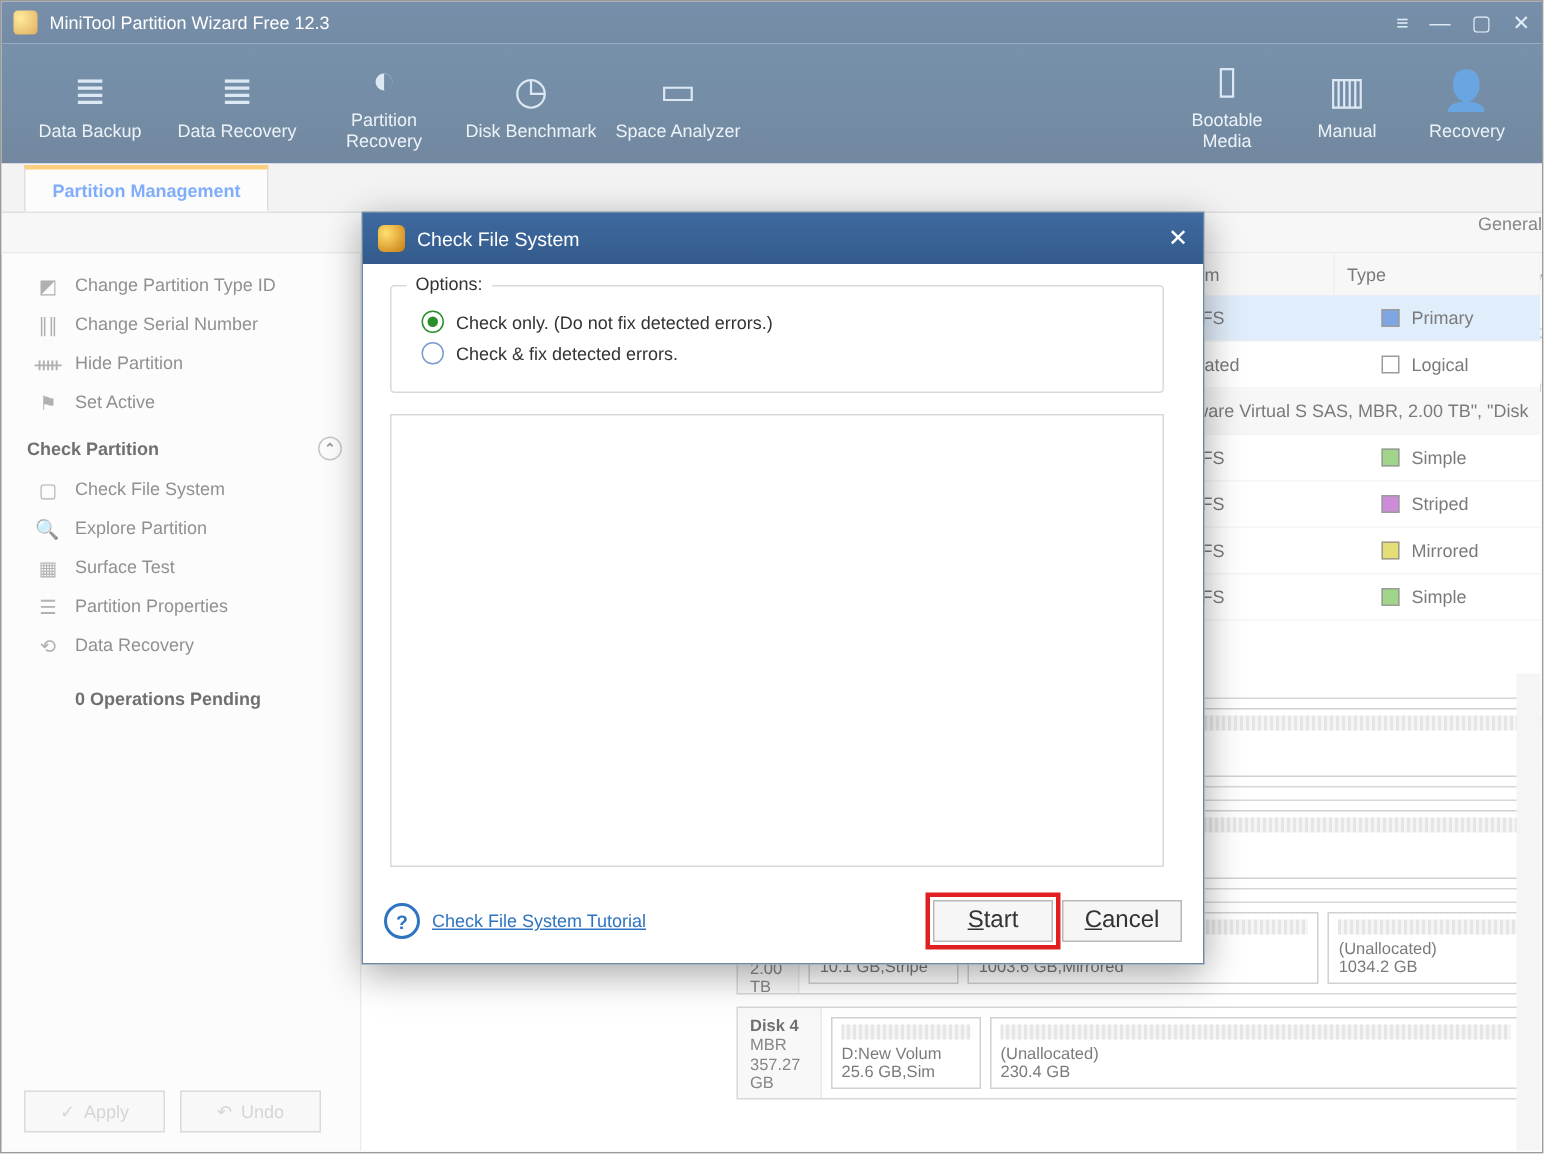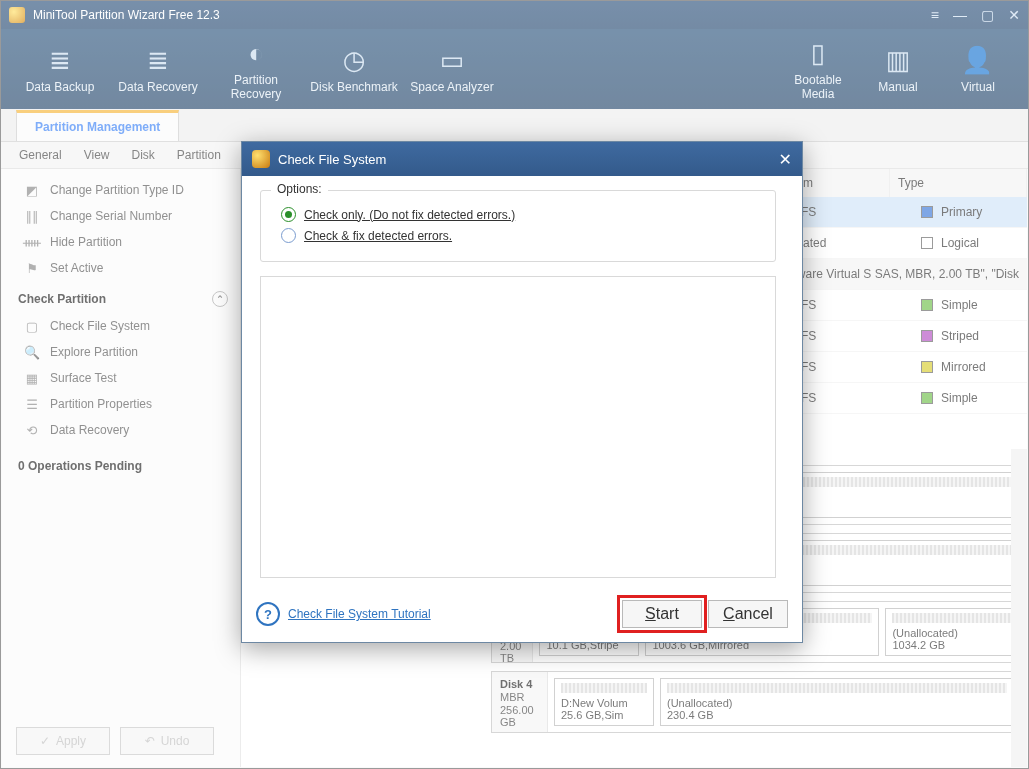--- a/index.html
+++ b/index.html
@@ -9,28 +9,28 @@
   .titlebar .ctrls { margin-left:auto; display:flex; gap:14px; color:#cfe0f2;}
   .titlebar .ctrls span { cursor:default; font-size:14px; line-height:14px;}
   .toolbar { height:80px; background:linear-gradient(#2f577f,#27496d); color:#cdddee; display:flex; align-items:center; padding:0 10px;}
   .toolbar .tb-item { width:98px; text-align:center; font-size:12px; color:#e2ecf5;}
   .toolbar .tb-item .tb-icon { height:32px; display:flex; align-items:center; justify-content:center; font-size:26px; color:#c9dced; margin-bottom:4px;}
   .toolbar .spacer { flex:1; }
   .toolbar .tb-item.small { width:80px;}
   .tabstrip { height:32px; background:#ededed; display:flex; align-items:flex-end; padding-left:15px; border-bottom:1px solid #d0d0d0;}
   .tabstrip .tab { padding:7px 18px; font-size:12px; color:#3b82f6; border:1px solid transparent; border-bottom:none;}
   .tabstrip .tab.active { background:#fafafa; border-color:#ccc; border-top:3px solid #f6b63a; font-weight:600;}
-  .menubar { height:26px; background:#f3f3f3; border-bottom:1px solid #ddd; display:flex; align-items:center; padding-left:18px; gap:22px; font-size:12px; color:#444;}
+  .menubar { height:26px; background:#f3f3f3; border-bottom:1px solid #ddd; display:flex; align-items:flex-end; padding-left:18px; gap:22px; font-size:12px; color:#444;flex-direction:column;}
   .body { position:absolute; top:168px; left:1px; right:1px; bottom:1px; display:flex; }
   .sidebar { width:238px; background:#fafafa; border-right:1px solid #e2e2e2; padding:8px 0 0 0;}
   .side-item { display:flex; align-items:center; gap:10px; padding:5px 12px 5px 22px; color:#555;}
   .side-item .ico { width:16px; height:16px; display:inline-flex; align-items:center; justify-content:center; color:#888; font-size:13px;}
   .side-head { font-weight:700; color:#222; padding:10px 12px 6px 16px; display:flex; align-items:center;}
   .side-head .caret { margin-left:auto; border:1px solid #aaa; border-radius:50%; width:14px; height:14px; font-size:9px; display:flex; align-items:center; justify-content:center; color:#666;}
-  .pending { font-weight:700; padding:16px 16px; color:#222;}
+  .pending { font-weight:700; padding:16px 16px; color:#222;margin-left:32px;}
   .bottom-buttons { position:absolute; bottom:12px; left:14px; display:flex; gap:10px;}
   .btn-flat { width:92px; height:26px; border:1px solid #c8c8c8; background:#f4f4f4; color:#bfbfbf; display:flex; align-items:center; justify-content:center; gap:6px; font-size:12px;}
   .main { flex:1; position:relative; background:#fff; overflow:hidden;}
   .grid-head { position:absolute; top:0; left:0; right:0; height:28px; background:#f3f3f3; border-bottom:1px solid #e3e3e3; display:flex; align-items:center;}
   .col { border-right:1px solid #e8e8e8; padding:0 8px; height:100%; display:flex; align-items:center;}
   .col.sys { margin-left:auto; width:100px;}
   .col.type { width:120px;}
   .rows { position:absolute; top:28px; right:0; left:0;}
   .row { height:30px; display:flex; align-items:center; border-bottom:1px solid #f1f1f1;}
   .row .c-sys { margin-left:auto; width:100px; padding-left:8px;}
@@ -45,21 +45,21 @@
   .seg { border:1px solid #b8b8b8; flex:0 0 auto; padding:4px 6px; font-size:11px; color:#333; position:relative;}
   .seg .bar { height:10px; background:repeating-linear-gradient(90deg,#d8d8d8 0,#d8d8d8 2px,#f0f0f0 2px,#f0f0f0 4px); margin-bottom:4px;}
   .seg.sel { border:2px solid #2a72c8; background:#e9f2fb;}
   .scrollhint { position:absolute; right:0; top:280px; bottom:0; width:16px; background:#f0f0f0;}
   
   .modal-dim { position:absolute; inset:0; background:rgba(255,255,255,0.35);}
   .dialog { position:absolute; left:240px; top:140px; width:560px; background:#fff; border:1px solid #6d88a3; box-shadow:0 6px 24px rgba(0,0,0,0.35);}
   .dlg-title { height:34px; background:linear-gradient(#3f6aa0,#335a8b); color:#fff; display:flex; align-items:center; padding:0 10px; font-size:13px;}
   .dlg-title .logo { width:18px; height:18px; border-radius:4px; background:radial-gradient(circle at 30% 30%, #ffe070, #c97a0f); margin-right:8px;}
   .dlg-title .x { margin-left:auto; font-size:16px; color:#fff; cursor:default;}
-  .dlg-body { padding:14px 26px 12px 18px;text-decoration:underline;}
+  .dlg-body { padding:14px 26px 12px 18px;}
   .fieldset { border:1px solid #d9d9d9; border-radius:3px; padding:10px 14px 14px 14px; position:relative;}
   .fieldset .legend { position:absolute; top:-9px; left:10px; background:#fff; padding:0 6px; color:#333;}
   .radio-row { display:flex; align-items:center; gap:8px; margin:6px 0 4px 6px; color:#333;}
   .radio { width:13px; height:13px; border:1px solid #2a8f2a; border-radius:50%; display:inline-flex; align-items:center; justify-content:center;}
   .radio.checked::after { content:""; width:7px; height:7px; background:#2a8f2a; border-radius:50%;}
   .radio.off { border-color:#7a9ccf;}
   .logbox { border:1px solid #d9d9d9; height:300px; margin-top:14px;}
   .dlg-foot { display:flex; align-items:center; padding:10px 14px 14px 14px;}
   .help { width:20px; height:20px; border-radius:50%; border:2px solid #2f74c0; color:#2f74c0; font-weight:700; display:flex; align-items:center; justify-content:center; margin-right:8px; font-size:13px;}
   .link { color:#2f74c0; text-decoration:underline;}
@@ -110,21 +110,21 @@
     <div class="tb-item small">
       <div class="tb-icon">▯</div>
       <div>Bootable Media</div>
     </div>
     <div class="tb-item small">
       <div class="tb-icon">▥</div>
       <div>Manual</div>
     </div>
     <div class="tb-item small">
       <div class="tb-icon">👤</div>
-      <div>Virtual</div>
+      <div>Recovery</div>
     </div>
   </div>
 
   <div class="tabstrip">
     <div class="tab active">Partition Management</div>
   </div>
 
   <div class="menubar">
     <span>General</span>
     <span>View</span>
@@ -287,21 +287,21 @@
               </div>
             </div>
           </div>
           <div class="diskmap" style="height: 60px;">
             <div class="dm-left">
               <svg class="diskico">
                 <rect x="1" y="3" width="18" height="8" fill="#cfd6dc" stroke="#888"></rect>
               </svg>
               <span class="dname">Disk 4</span>
               <span>MBR</span>
-              <span>256.00 GB</span>
+              <span>357.27 GB</span>
             </div>
             <div class="dm-body">
               <div class="seg" style="width: 86px;">
                 <div class="bar"></div>
                 <div>D:New Volum</div>
                 <div>25.6 GB,Sim</div>
               </div>
               <div class="seg" style="width: 340px;">
                 <div class="bar"></div>
                 <div>(Unallocated)</div>

